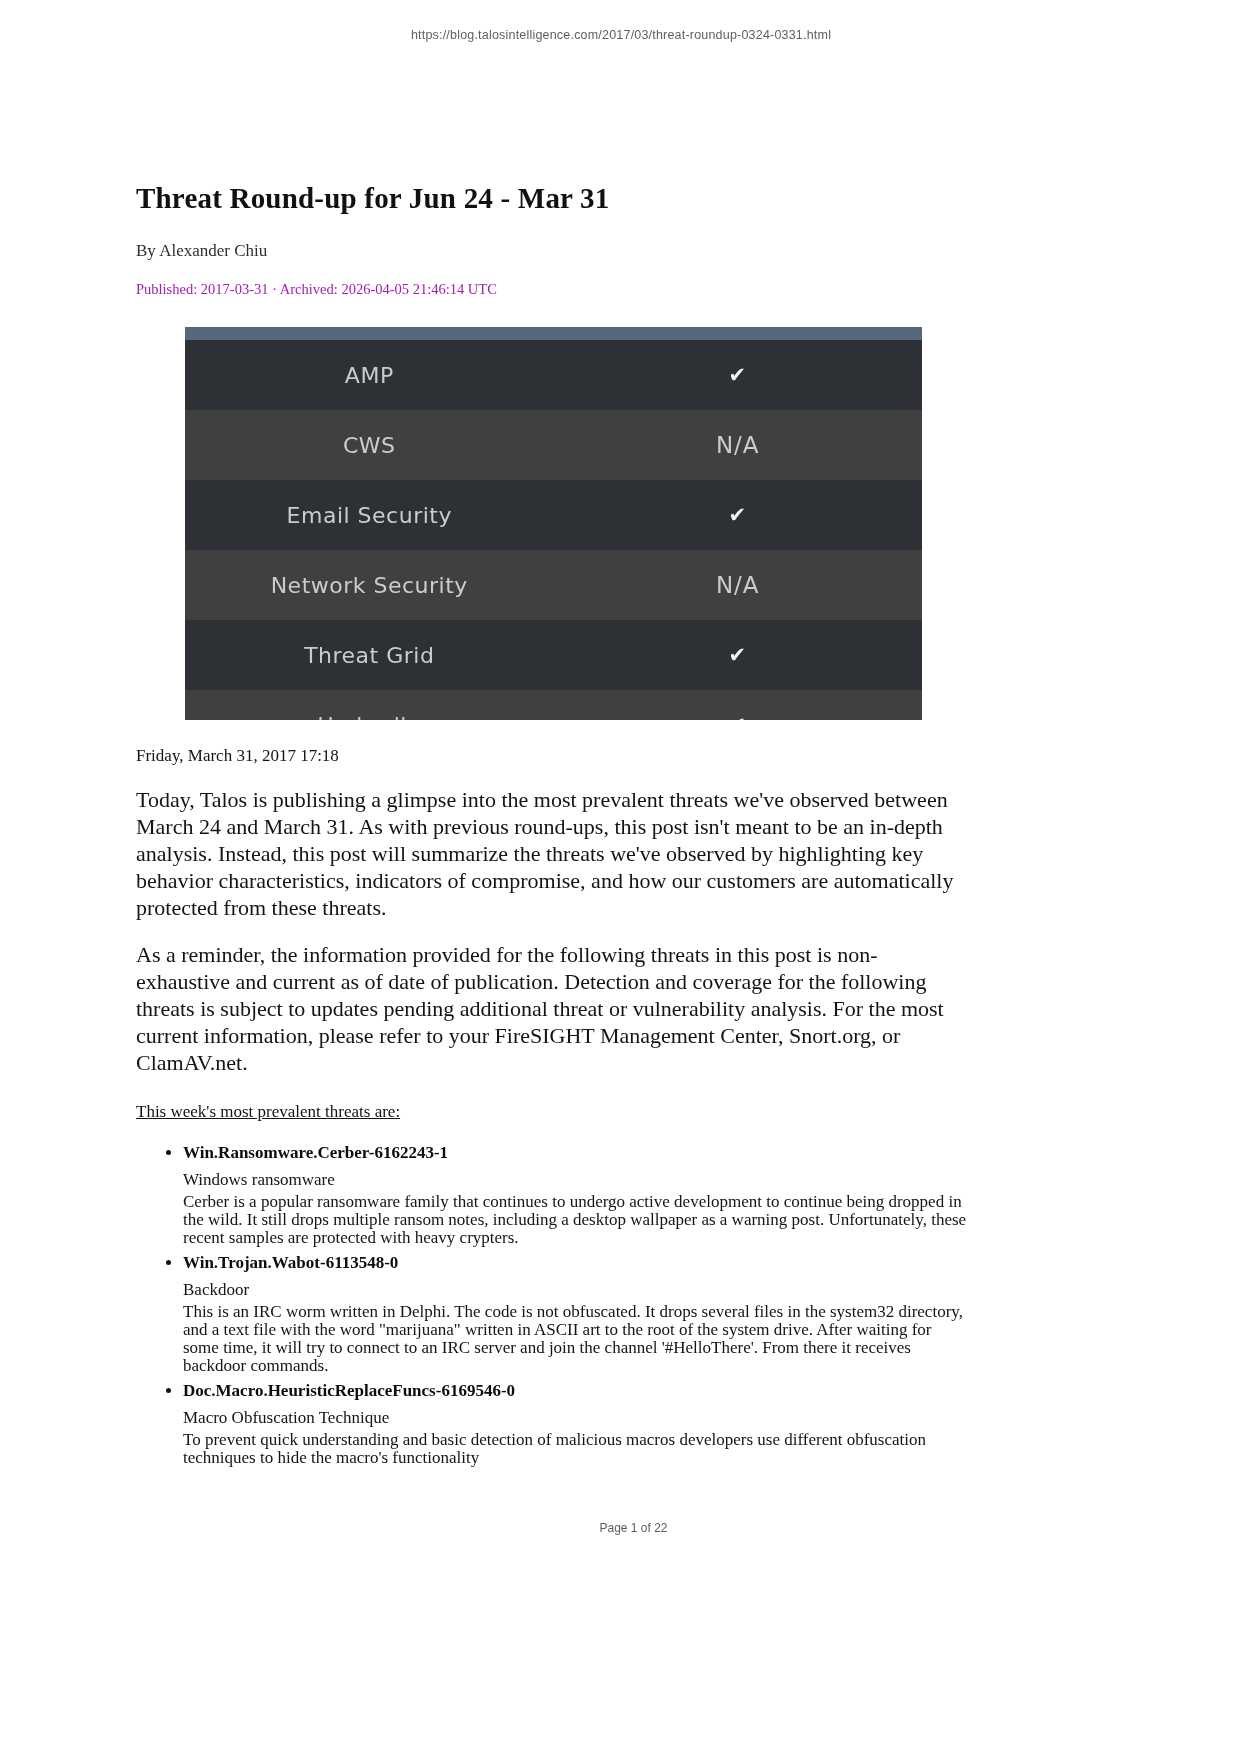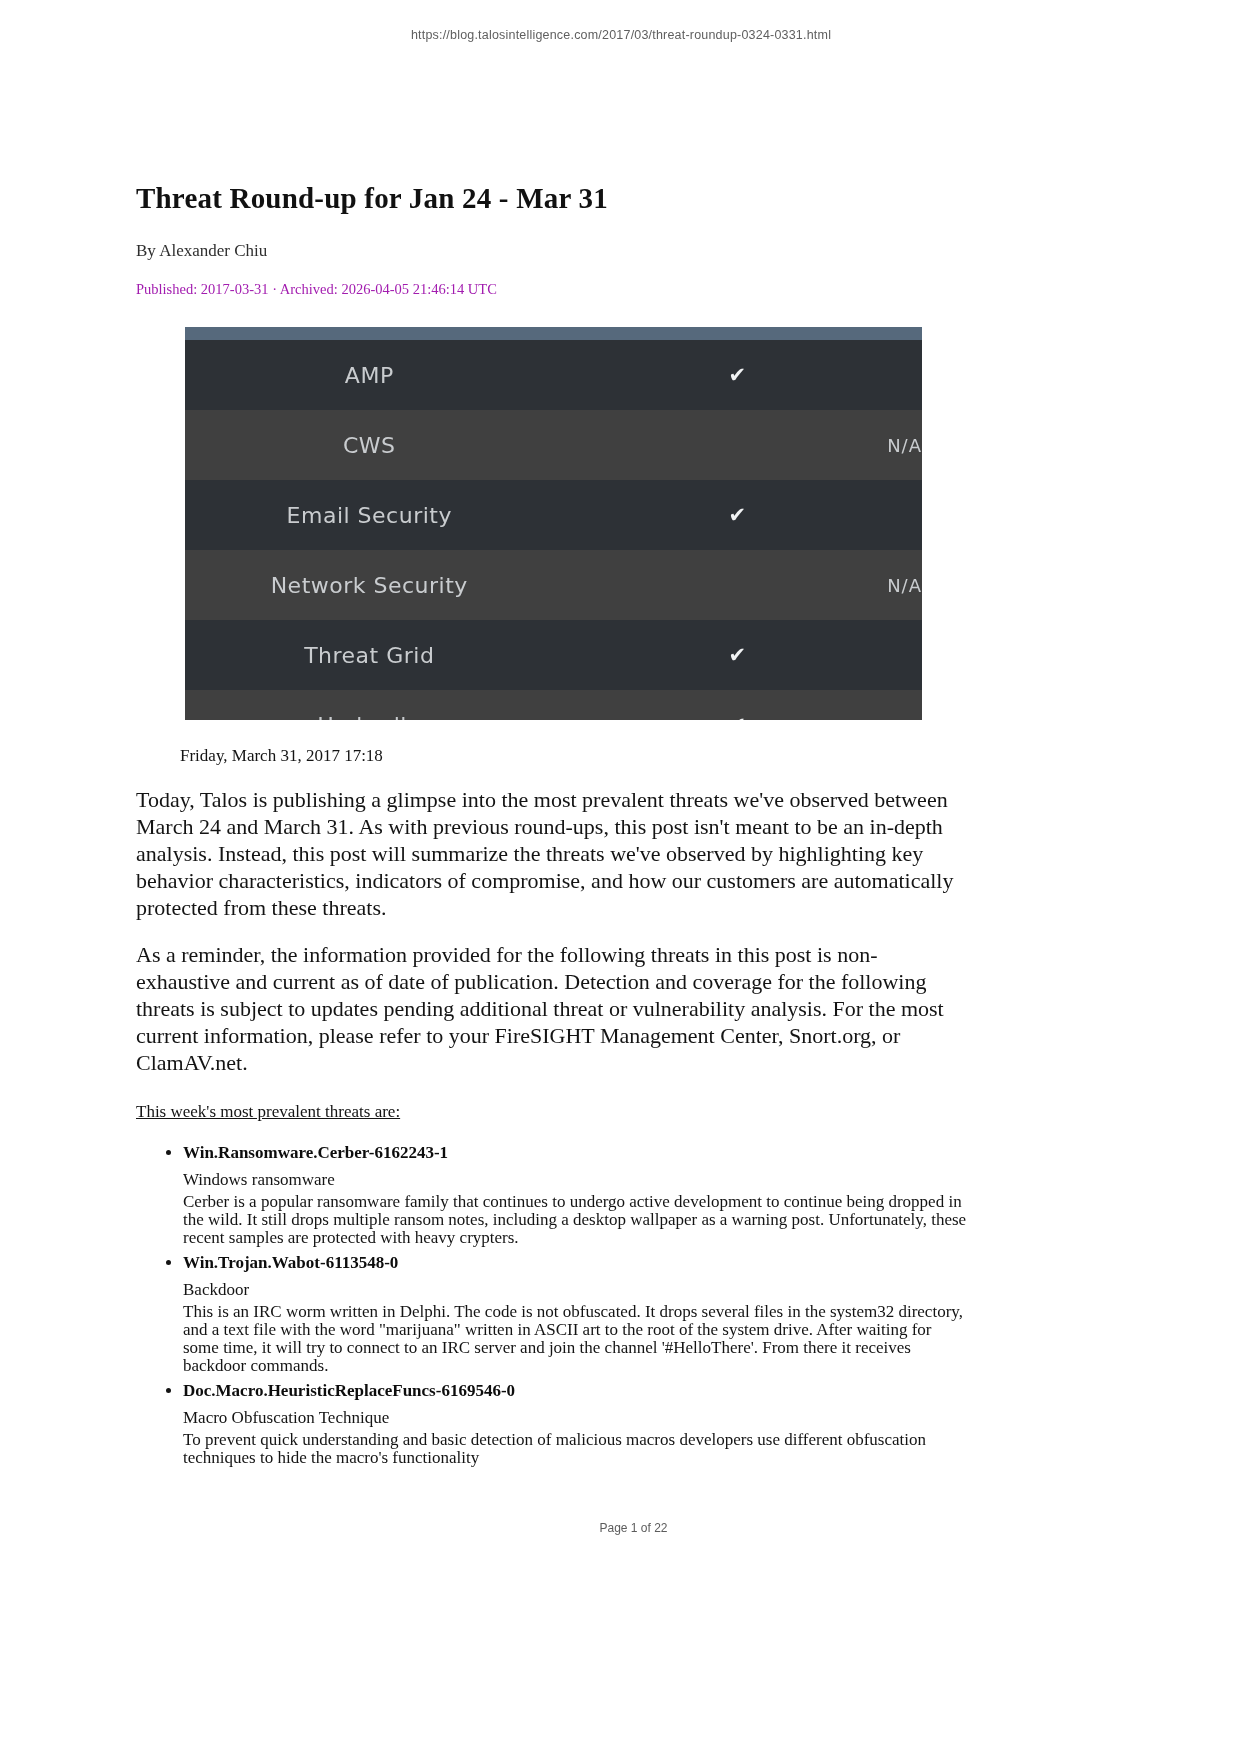--- a/index.html
+++ b/index.html
@@ -74,29 +74,27 @@
     letter-spacing: 0.5px;
   }
   .cov-value {
     width: 50%;
     text-align: center;
     font-size: 21px;
     color: #f0f2f3;
     letter-spacing: 1px;
   }
   .cov-value.val-na {
-    font-size: 18px;
+    font-size: 23px;
     color: #c9cccf;
-    text-align: right;
   }
   .date-line {
     margin-top: 26px;
     font-size: 17px;
     color: #141414;
-    margin-left: 44px;
   }
   .body-par {
     font-size: 22px;
     line-height: 27px;
     margin: 20px 0;
     color: #141414;
   }
   .threats-intro {
     font-size: 17px;
     line-height: 27px;
@@ -128,21 +126,21 @@
     padding-left: 25px;
   }
 </style>
 </head>
 <body>
 
 <div class="url-header">https://blog.talosintelligence.com/2017/03/threat-roundup-0324-0331.html</div>
 
 <div class="content">
 
-  <h1 class="page-title">Threat Round-up for Jan 24 - Mar 31</h1>
+  <h1 class="page-title">Threat Round-up for Jun 24 - Mar 31</h1>
 
   <div class="byline">By Alexander Chiu</div>
 
   <div class="published-line">Published: 2017-03-31 · Archived: 2026-04-05 21:46:14 UTC</div>
 
   <div class="coverage-table">
     <div class="table-top-strip"></div>
 
     <div class="coverage-row row-a">
       <div class="cov-label">AMP</div>

